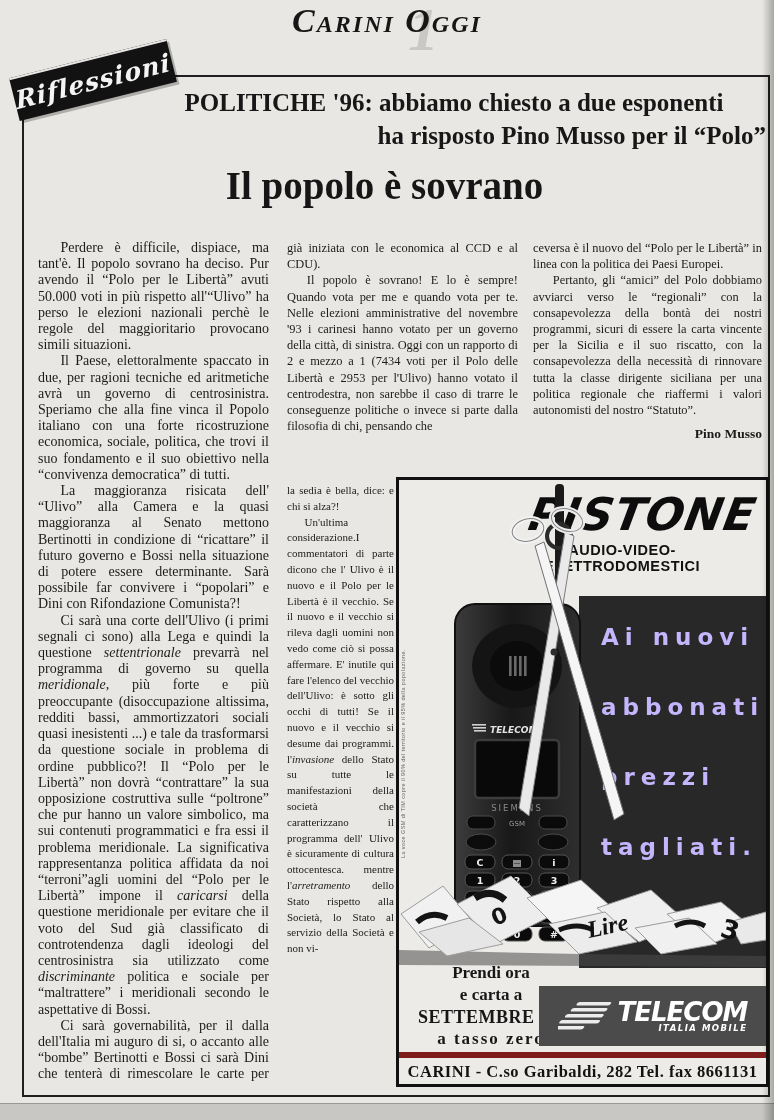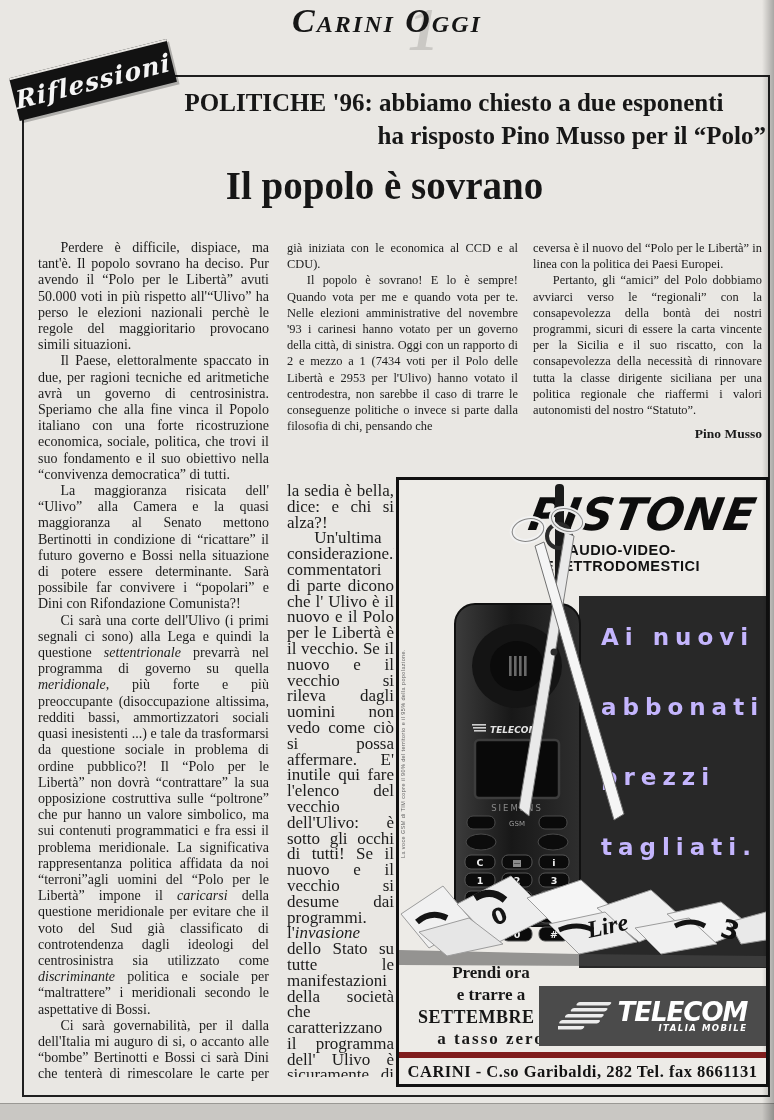--- a/index.html
+++ b/index.html
@@ -24,21 +24,21 @@
   .headline .h1{text-align:center;}
   .headline .h2{text-align:right;padding-right:2px;}
   .art-title{position:absolute;left:132px;top:163px;width:505px;text-align:center;
              font:700 39px "Liberation Serif",serif;color:#161616;}
   
   .cols{position:absolute;text-align:justify;overflow:hidden;}
   .cols p{margin:0;text-indent:1.6em;}
   .no-first-indent p:first-child{text-indent:0;}
   #col1{left:38px;top:240px;width:231px;height:842px;font-size:14px;line-height:16.2px;}
   #col2wide{left:287px;top:240px;width:231px;height:237px;font-size:12.4px;line-height:16.2px;}
-  #col2narrow{left:287px;top:483px;width:107px;height:594px;font-size:17px;line-height:15.8px;}
+  #col2narrow{left:287px;top:483px;width:107px;height:594px;font-size:11px;line-height:15.8px;}
   #col3wrap{position:absolute;left:533px;top:240px;width:229px;height:237px;overflow:hidden;}
   #col3{position:relative;text-align:justify;font-size:12.4px;line-height:16.2px;}
   #col3 p{margin:0;text-indent:1.6em;}
   #col3 p:first-child{text-indent:0;}
   .signature{text-align:right;font-weight:700;font-size:13.5px;margin-top:8px;}
   
   .ad{position:absolute;left:396px;top:477px;width:373px;height:610px;box-sizing:border-box;
       border:3px solid #111;background:#edebe7;overflow:hidden;}
   .fineprint{position:absolute;left:1px;top:138px;height:240px;writing-mode:vertical-rl;
       transform:rotate(180deg);font:5.5px "Liberation Sans",sans-serif;color:#666;letter-spacing:.4px;}
@@ -265,21 +265,21 @@
       <path d="M76,46 q16,-10 30,2" fill="none" stroke="#141414" stroke-width="7"></path>
       <path d="M160,78 q18,-8 34,0" fill="none" stroke="#141414" stroke-width="5"></path>
       <path d="M276,74 q16,-8 30,0" fill="none" stroke="#141414" stroke-width="5"></path>
       <text x="190" y="86" font-family="Liberation Serif, serif" font-size="24" font-style="italic" font-weight="bold" fill="#111" transform="rotate(-12 190 86)">Lire</text>
       <text x="320" y="84" font-family="DejaVu Sans, sans-serif" font-size="26" font-weight="bold" fill="#111" transform="rotate(16 320 84)">3</text>
       <text x="96,72" y="74" font-family="DejaVu Sans, sans-serif" font-size="22" font-weight="bold" fill="#141414" transform="rotate(-22 96 74)">0</text>
     </svg>
 
     <div class="offer">
         <p>Prendi ora</p>
-        <p>e trarre a</p>
+        <p>e carta a</p>
         <p>SETTEMBRE '96</p>
         <p>a  tasso  zero</p>
       </div>
 
     <div class="telecom-box">
       <svg width="56" height="34" viewBox="0 0 56 34">
         <g transform="translate(20,3) skewX(-32)">
           <rect x="0" y="0" width="34" height="3.6" rx="1.8" fill="#ececec"></rect>
           <rect x="-2" y="6" width="36" height="3.6" rx="1.8" fill="#ececec"></rect>
           <rect x="-4" y="12" width="38" height="3.6" rx="1.8" fill="#ececec"></rect>

